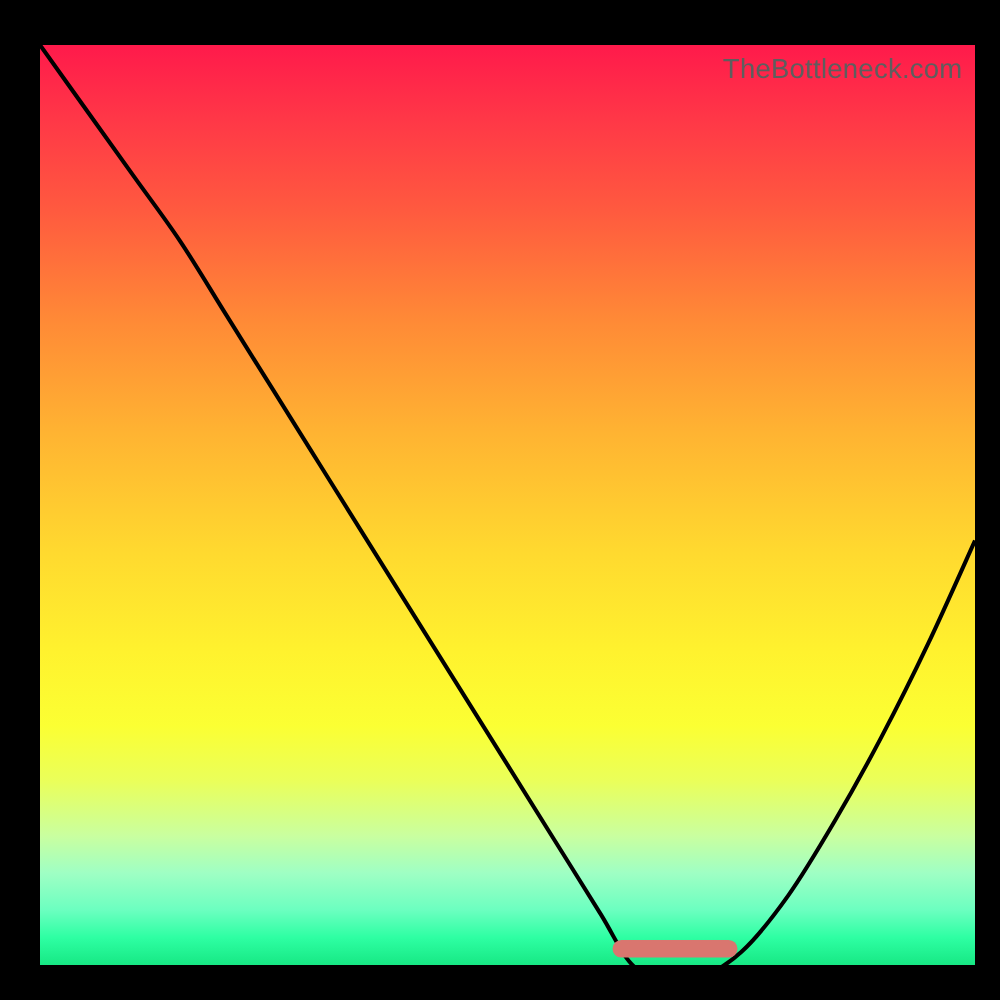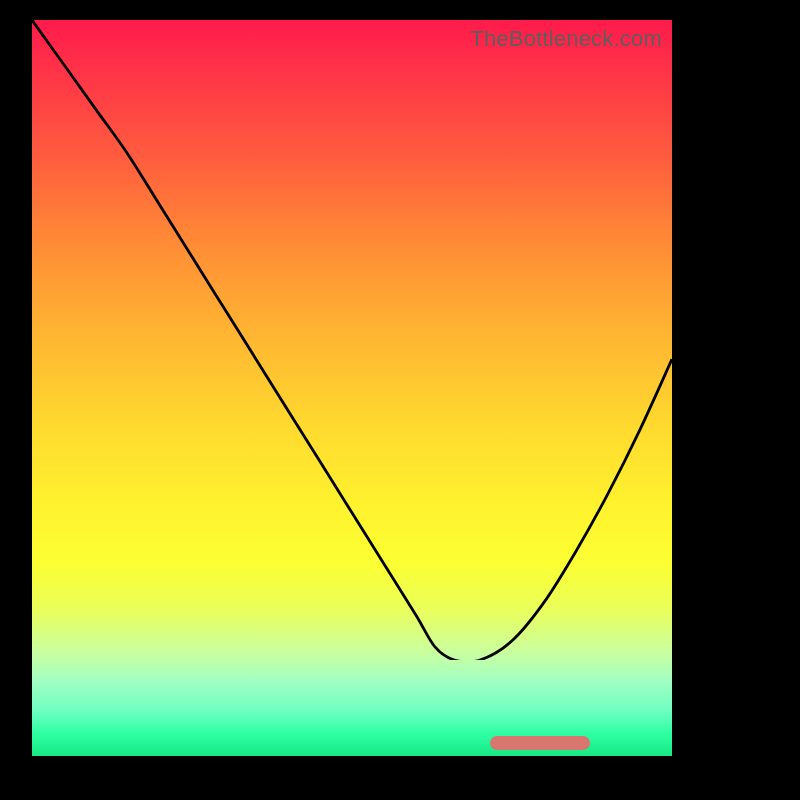--- a/index.html
+++ b/index.html
@@ -1,17 +1,17 @@
 <!DOCTYPE html>
 <html><head>
 <meta charset="utf-8">
 <style>
   html,body{margin:0;padding:0;width:800px;height:800px;overflow:hidden;font-family:Arial,Helvetica,sans-serif}
   .frame{position:relative;width:800px;height:800px;background:#000}
-  .plot{position:absolute;left:32px;top:20px;width:640px;height:736px;overflow:hidden}
+  .plot{position:absolute;left:32px;top:36px;width:748px;height:736px;overflow:hidden}
   .grad{position:absolute;inset:0;background:linear-gradient(to bottom,
     #ff1a4b 0%,
     #ff3747 8%,
     #ff5a3f 18%,
     #ff8a36 30%,
     #ffb332 42%,
     #ffd92f 55%,
     #fff22e 66%,
     #fbff33 74%,
     #eaff5a 80%,

